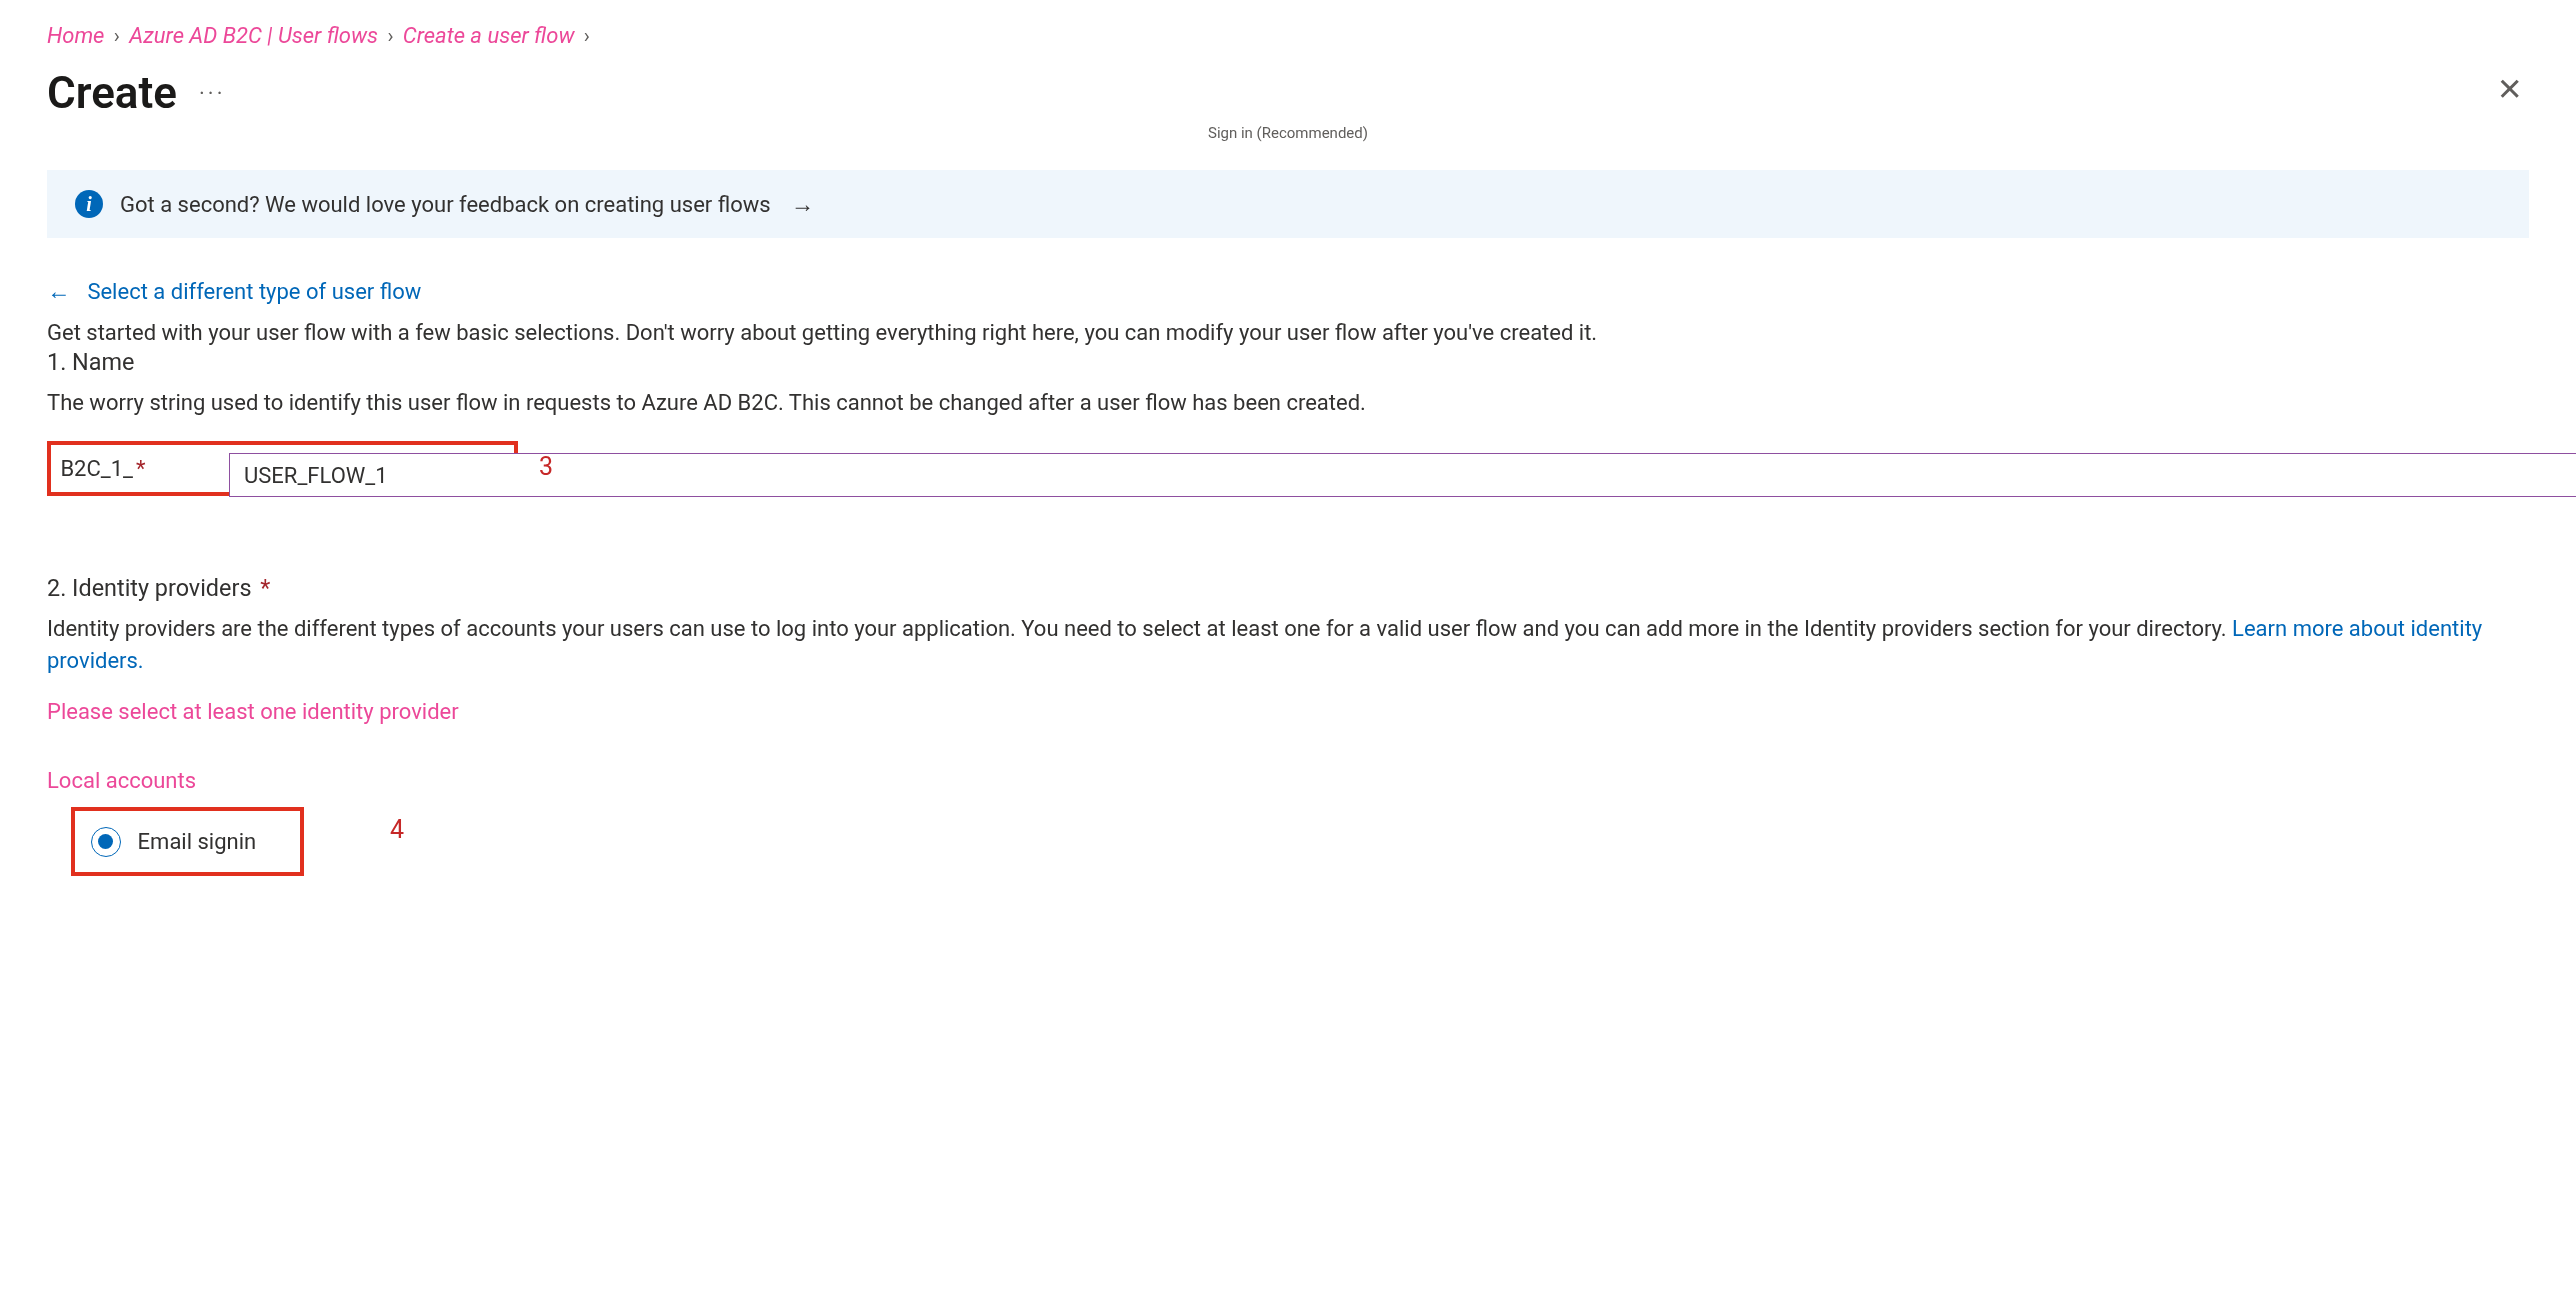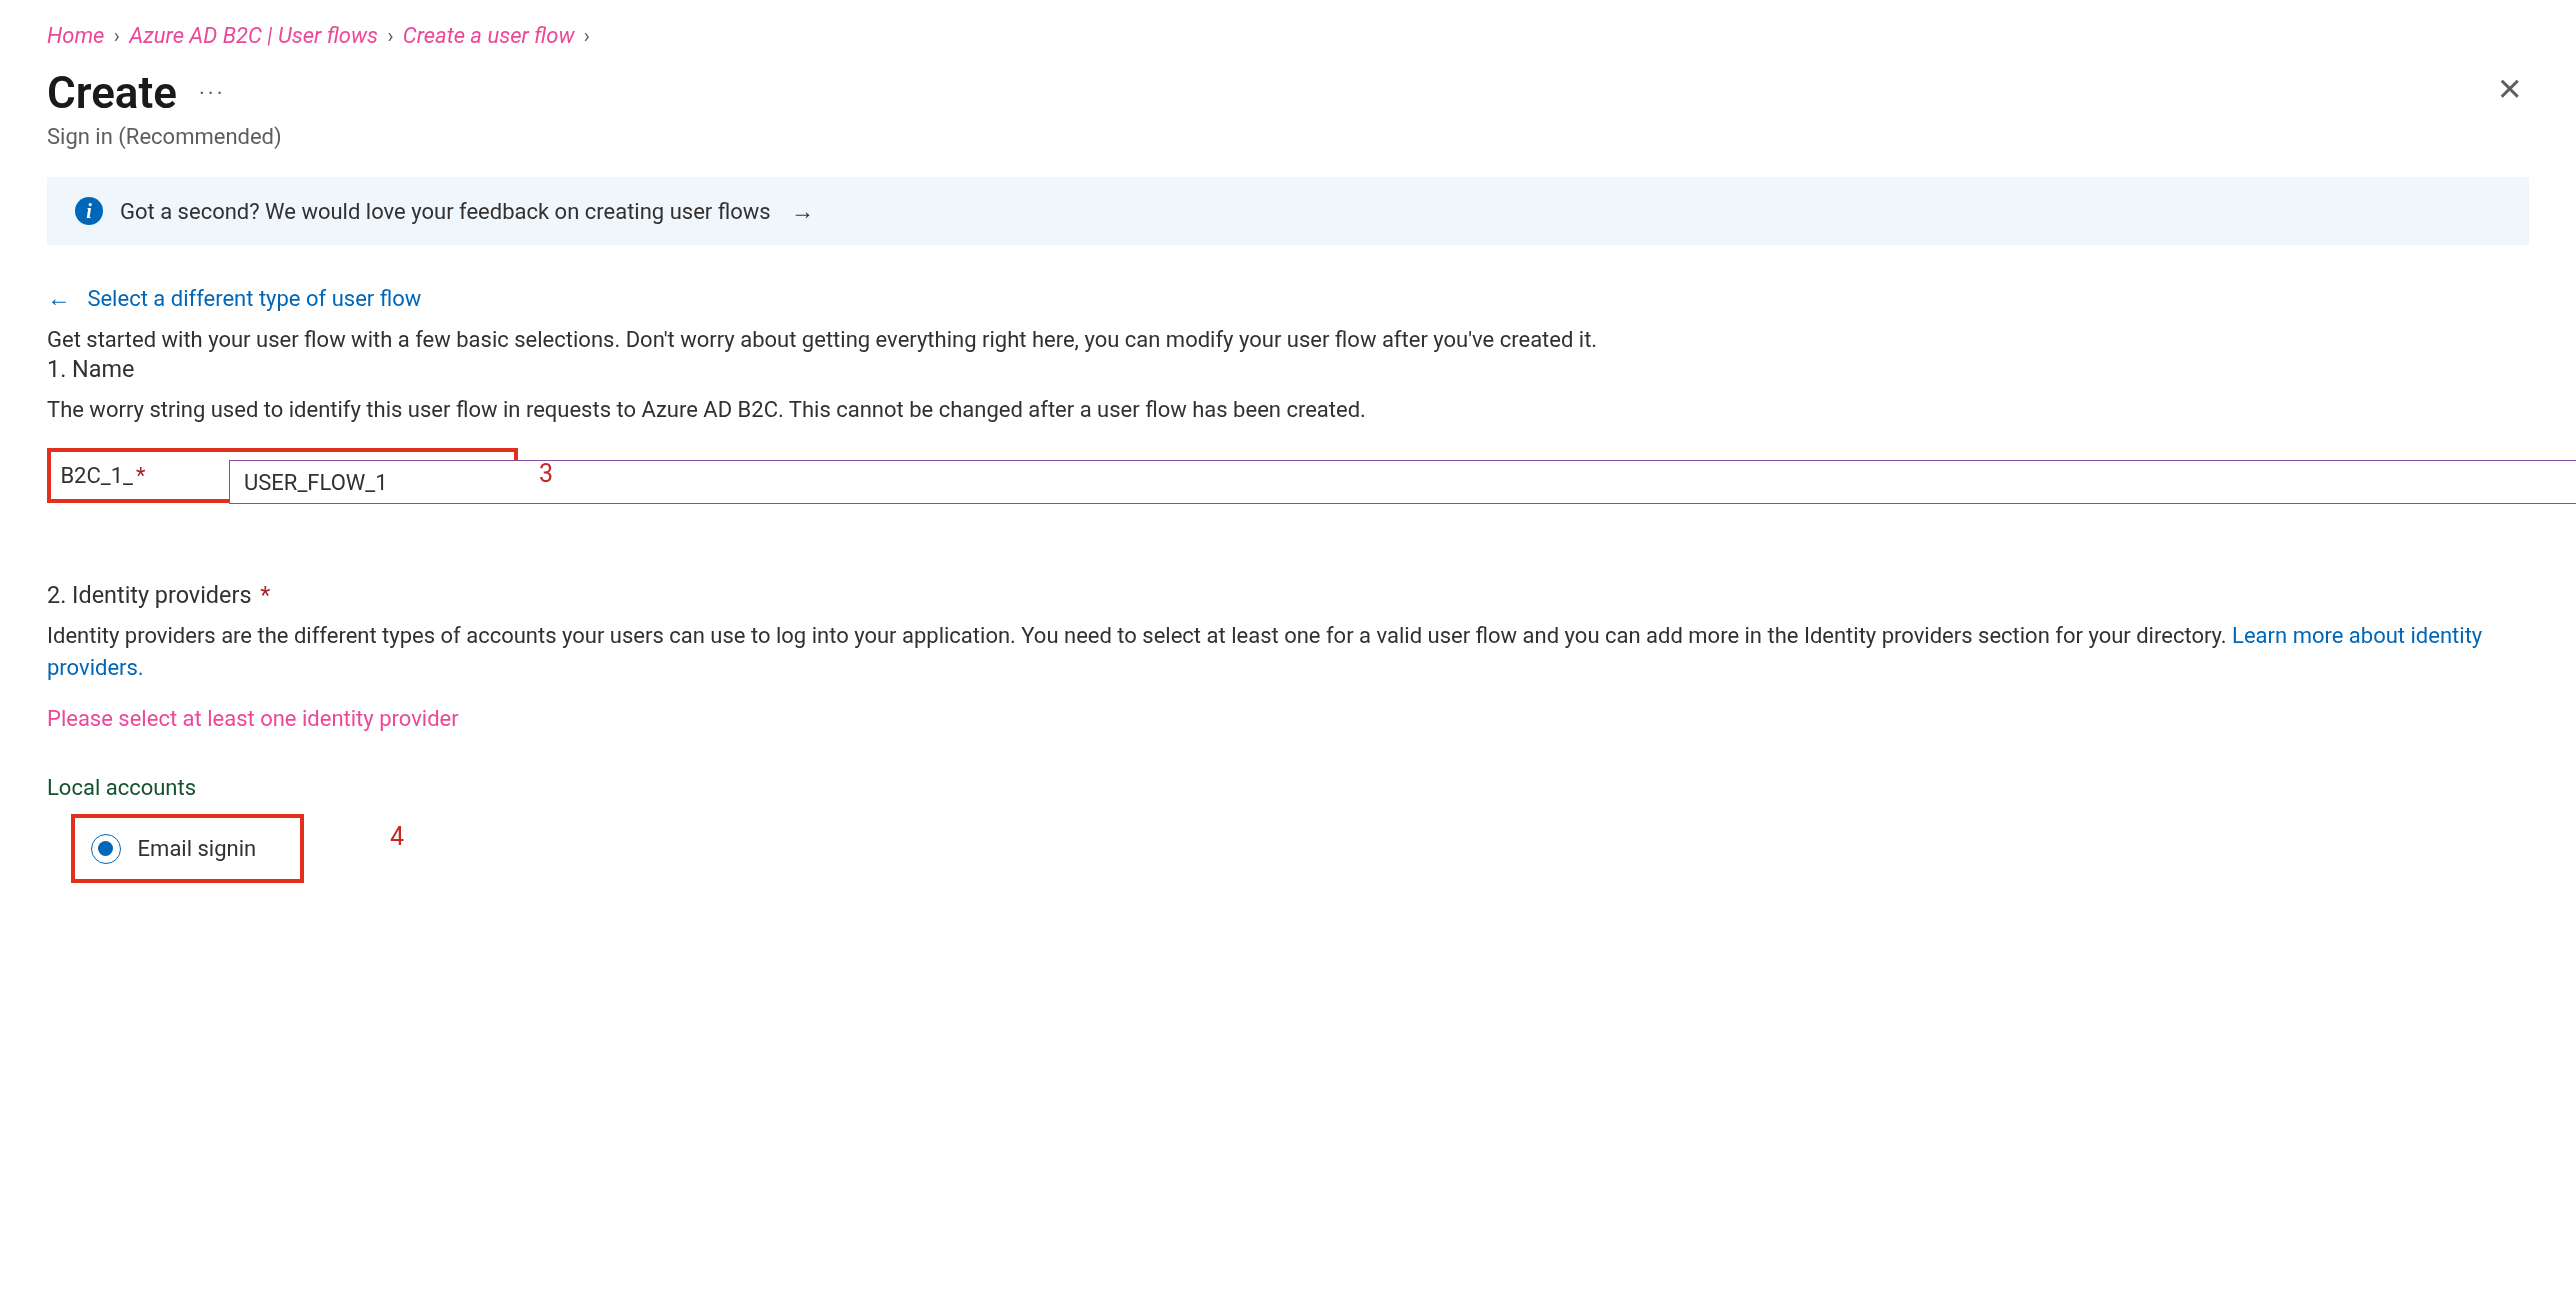--- a/index.html
+++ b/index.html
@@ -48,22 +48,23 @@
   .close-btn {
     font-size: 31px;
     color: #605e5c;
     cursor: pointer;
     font-weight: 300;
     line-height: 1;
     padding: 6.2px;
   }
   .subtitle {
     color: #605e5c;
-    font-size: 22px;
+    font-size: 15px;
     margin-bottom: 28px;
+    text-align: center;
   }
   .feedback-banner {
     background: #eff6fc;
     padding: 20px 28px;
     display: flex;
     align-items: center;
     gap: 17px;
     margin-bottom: 39px;
     width: 100%;
   }
@@ -148,21 +149,21 @@
   }
   .annotation-3 {
     position: absolute;
     left: 492px;
     top: 11px;
     color: #c62828;
     font-size: 25px;
   }
   .section-block { margin-bottom: 37px; }
   .provider-prompt { font-size: 22px; color: #ec4899; margin-bottom: 44px; }
-  .local-accounts-label { font-size: 22px; color: #14532d; margin-bottom: 14px; }
+  .local-accounts-label { font-size: 22px; color: #ec4899; margin-bottom: 14px; }
   .radio-box {
     border: 4.7px solid #e1301e;
     display: inline-flex;
     align-items: center;
     gap: 17px;
     padding: 15.6px 44px 15.6px 15.6px;
     position: relative;
   }
   .radio-outer {
     width: 30px;

